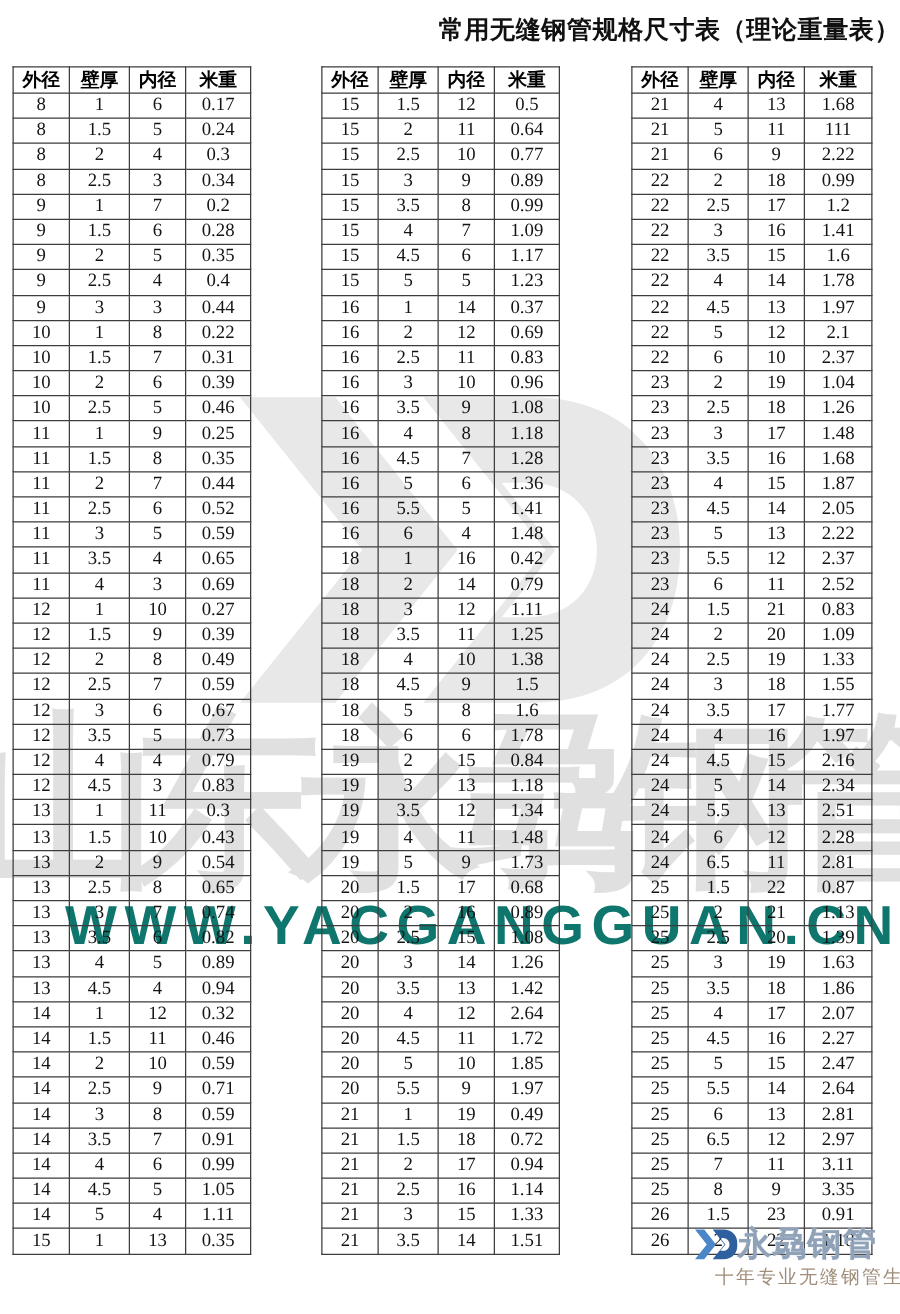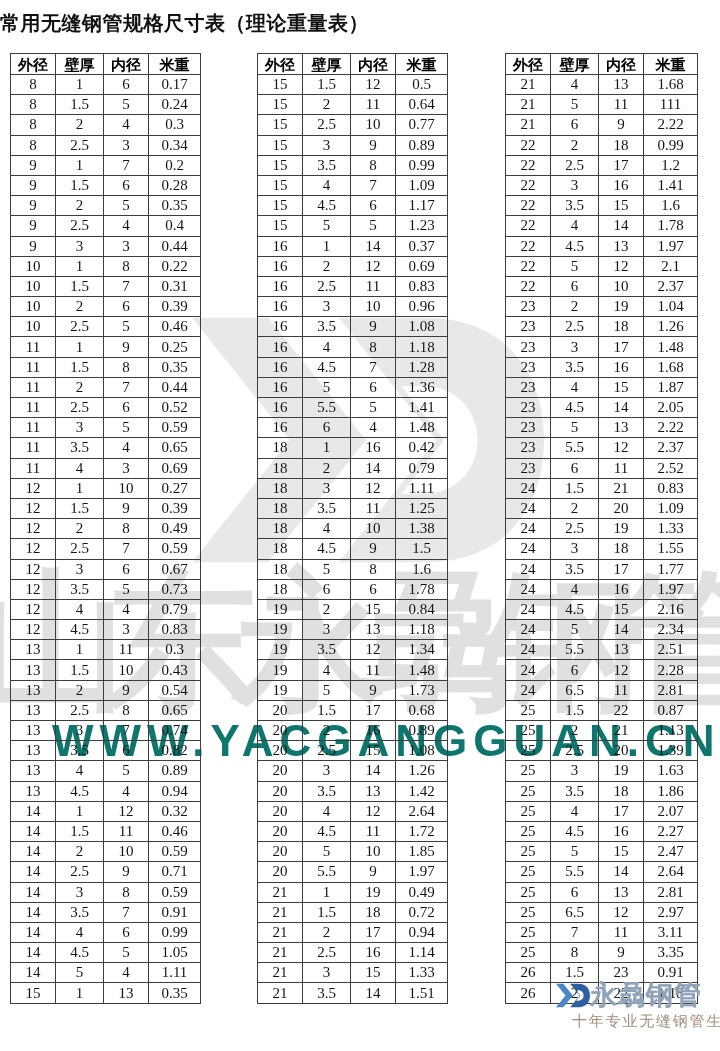--- a/index.html
+++ b/index.html
@@ -9,21 +9,21 @@
     background: #ffffff;
     font-family: "Liberation Sans", sans-serif;
     overflow: hidden;
     position: relative;
   }
   .page { position: absolute; inset: 0; width: 720px; height: 1051px; overflow: hidden; }
 
   
   .page-title {
     position: absolute; top: 10px; left: 0; width: 720px;
-    text-align: left;
+    text-align: right;
     font-size: 20px; font-weight: 700; color: #111;
     letter-spacing: 0.5px;
     z-index: 3;
   }
 
   
   .wm-layer { position: absolute; inset: 0; z-index: 1; pointer-events: none; }
   .wm-logo-big { position: absolute; left: 192px; top: 316px; width: 352px; height: 248px; }
   .wm-brand-big {
     position: absolute; left: -22px; top: 548px;

